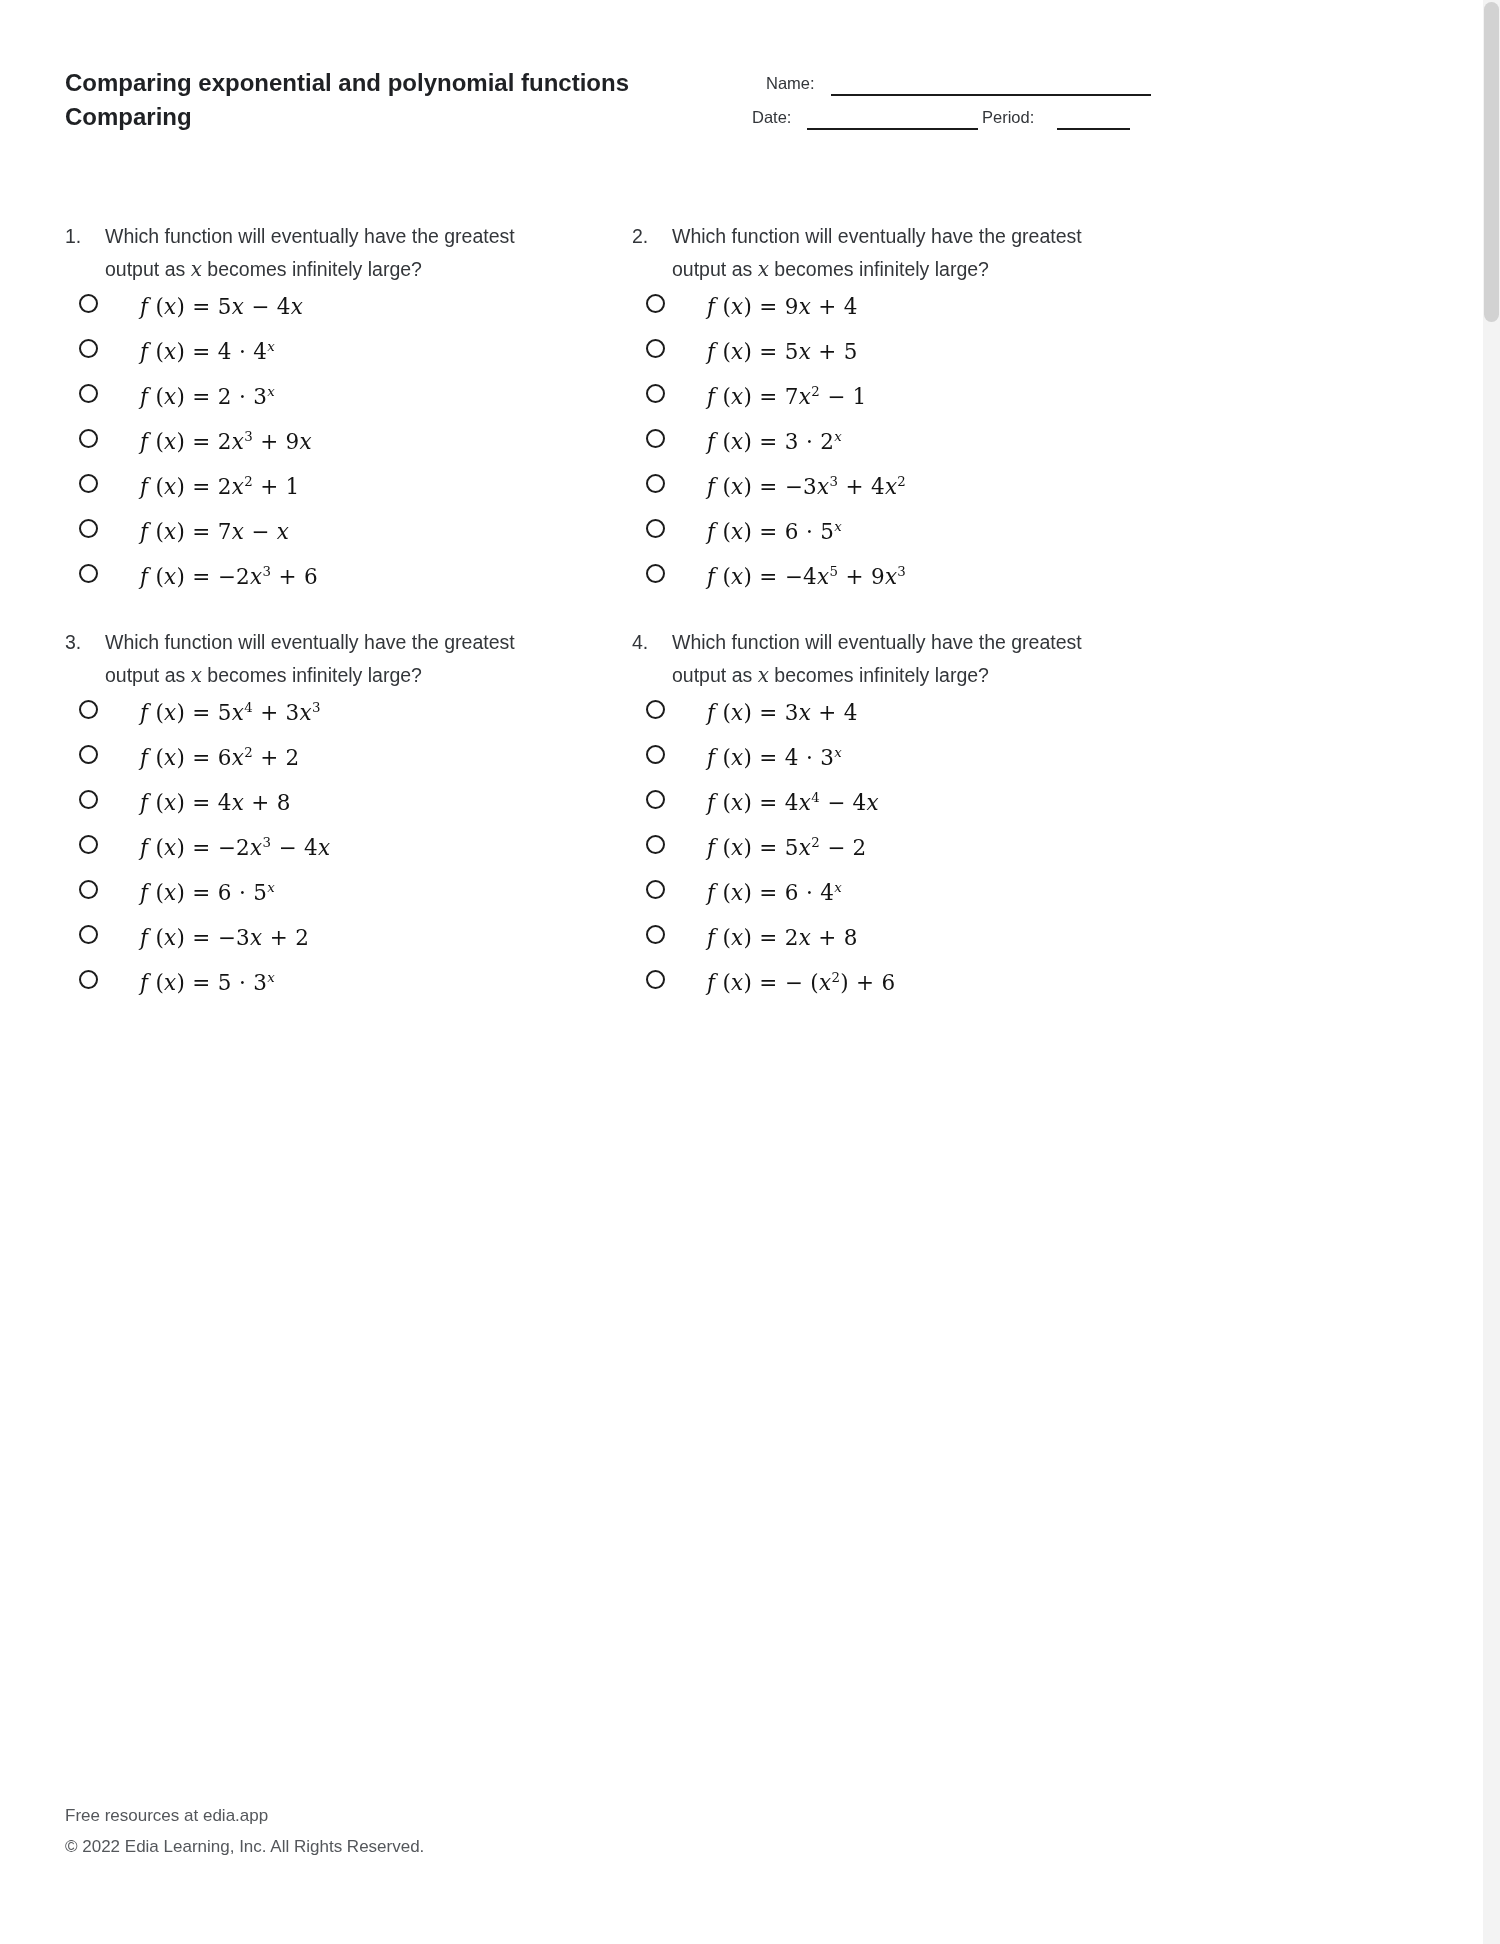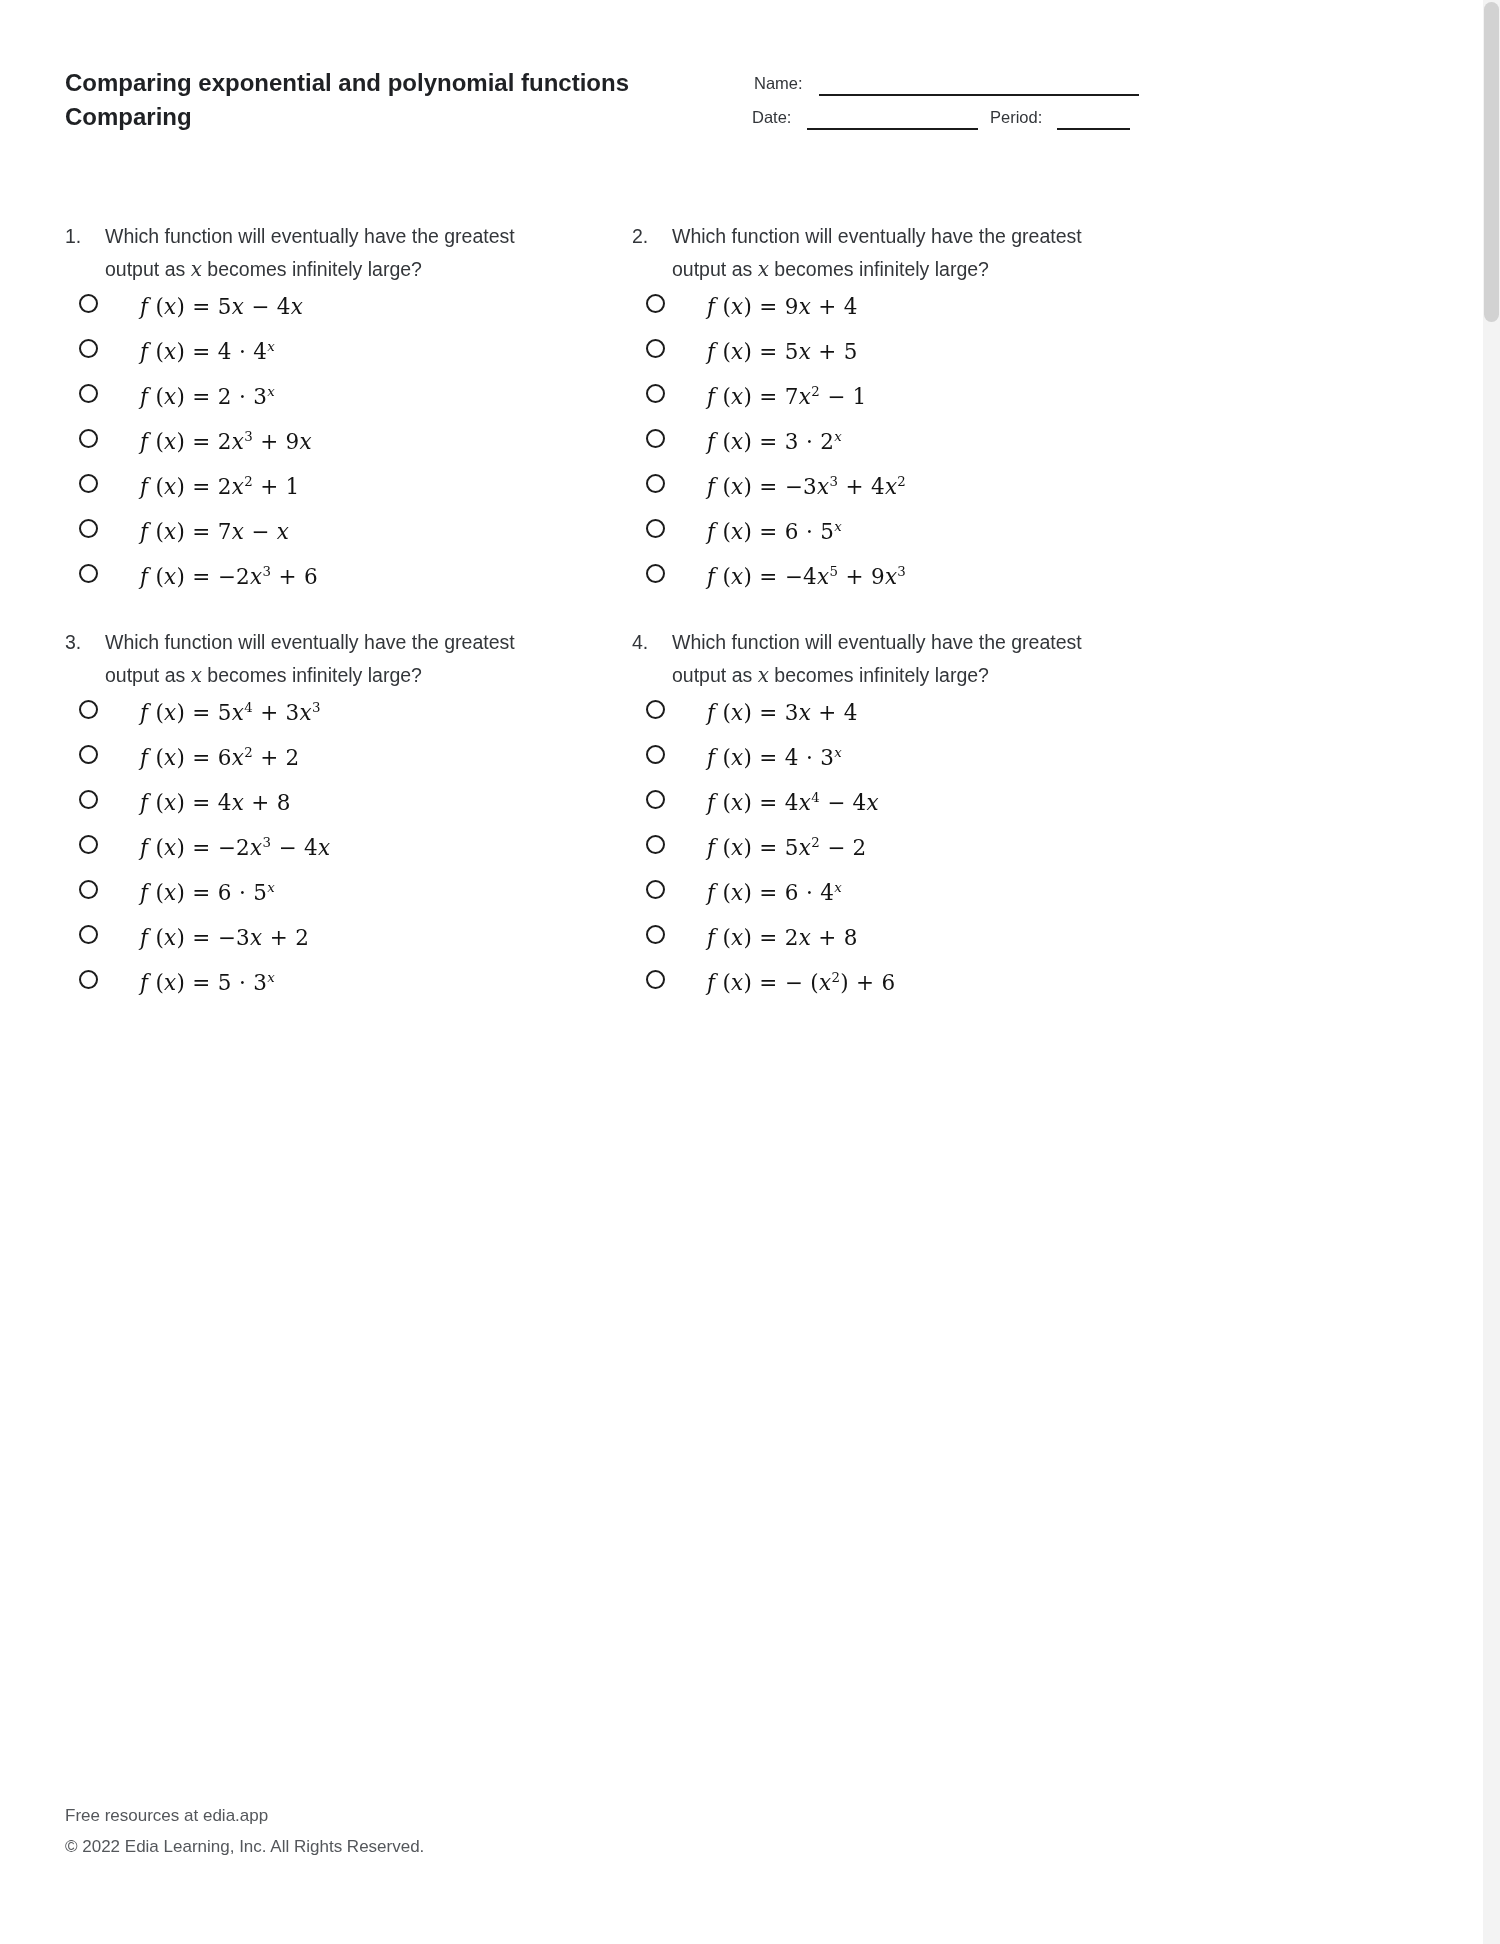--- a/index.html
+++ b/index.html
@@ -6,27 +6,27 @@
   body{
     width:1500px;height:1944px;position:relative;background:#ffffff;
     font-family:"Liberation Sans",sans-serif;overflow:hidden;
   }
   
   .scroll-track{position:absolute;right:0;top:0;width:17px;height:1944px;background:#f3f3f3;}
   .scroll-thumb{position:absolute;left:1px;top:2px;width:15px;height:320px;border-radius:8px;background:#d2d2d2;}
   
   .title{position:absolute;left:65px;top:66px;font-size:24px;font-weight:700;color:#1f2124;line-height:34px;}
   .fields{position:absolute;left:750px;top:74px;width:400px;font-size:16.5px;color:#33363a;}
-  .fields .row1{position:absolute;top:0;left:4px;width:100%;height:24px;}
+  .fields .row1{position:absolute;top:0;left:16px;width:100%;height:24px;}
   .fields .row2{position:absolute;top:34px;left:0;width:100%;height:24px;}
   .flabel{position:absolute;top:0;}
   .fline{position:absolute;bottom:2px;border-bottom:2px solid #1b1b1b;height:0;}
   .name-label{left:0;}       .name-line{left:65px;width:320px;}
   .date-label{left:2px;}     .date-line{left:57px;width:171px;}
-  .period-label{left:240px;text-align:right;} .period-line{left:307px;width:73px;}
+  .period-label{left:232px;text-align:right;} .period-line{left:307px;width:73px;}
   
   .questions{position:absolute;left:65px;top:220px;width:1362px;
     display:grid;grid-template-columns:567px 1fr;row-gap:17px;}
   .prompt{position:relative;padding-left:40px;font-size:19.5px;line-height:33px;color:#33363a;margin-bottom:8px;}
   .qnum{position:absolute;left:0;top:0;}
   .mvar{font-family:"DejaVu Serif",serif;font-style:italic;font-size:20px;}
   .option{display:flex;align-items:flex-start;height:45px;gap:28px;}
   .radio{width:19px;height:19px;border:2px solid #1c1c1c;border-radius:50%;background:#fff;margin:0 14px 0 14px;flex:none;box-sizing:border-box;}
   .formula{font-family:"DejaVu Serif",serif;font-size:21.5px;color:#131313;letter-spacing:0.3px;}
   .formula i{font-style:italic;}

